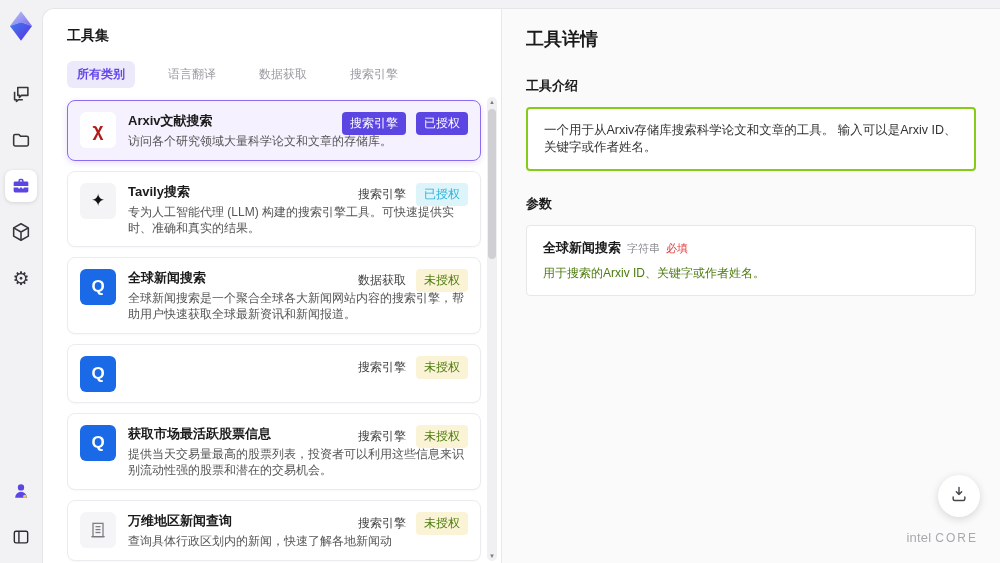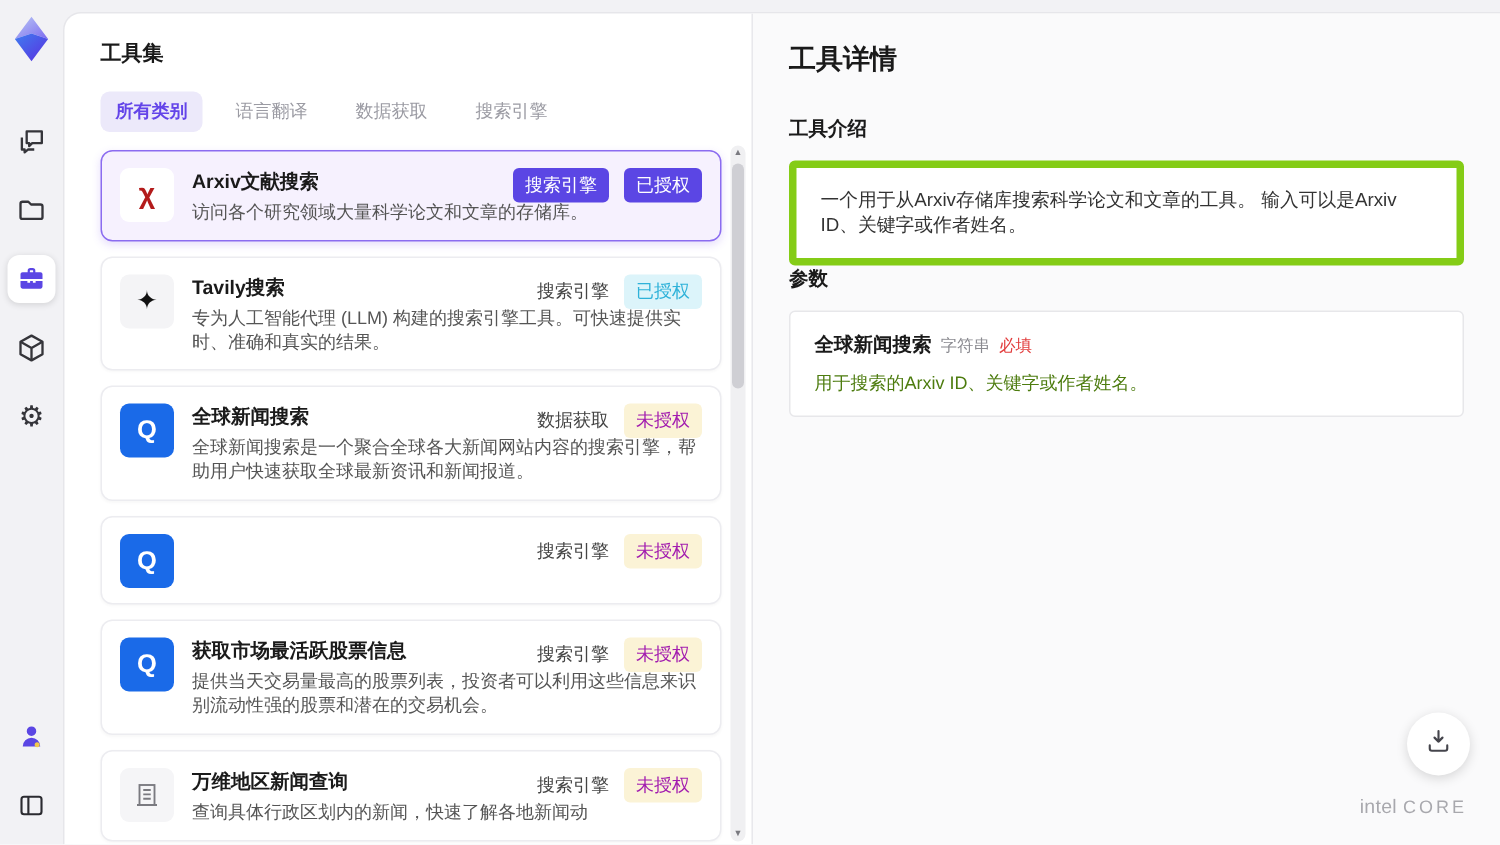--- a/index.html
+++ b/index.html
@@ -24,21 +24,21 @@
   .rail svg { display:block; }
 
   
   .surface {
     position:absolute; left:42px; top:8px; right:0; bottom:0;
     background:#fff; border:1px solid #e6e6ea; border-right:none; border-bottom:none;
     border-radius:12px 0 0 0; display:flex; overflow:hidden;
   }
   .list-pane { width:458px; position:relative; padding:18px 0 0 24px; }
   .page-title { font-size:14px; font-weight:bold; margin-bottom:16px; }
-  .tabs { display:flex; align-items:flex-start; gap:12px; margin-bottom:12px; }
+  .tabs { display:flex; align-items:flex-start; gap:23px; margin-bottom:12px; }
   .tab {
     font-size:12px; color:#9b9ba3; padding:5px 10px; border-radius:6px; cursor:pointer;
     white-space:nowrap;
   }
   .tab.active { background:#ece9fa; color:#6344e9; font-weight:bold; }
 
   .tool-list { width:414px; display:flex; flex-direction:column; gap:10px; }
   .card {
     position:relative; background:#fff; border:1px solid #ececf0; border-radius:8px;
     padding:9px 12px 10px 12px; display:flex; gap:12px; cursor:pointer;
@@ -56,41 +56,41 @@
   .tool-icon.spark { background:#f4f4f6; color:#111; font-size:17px; }
   .tool-icon.qblue { background:#1a6ae8; color:#fff; font-weight:bold; font-size:17px; }
   .tool-body { flex:1; min-width:0; padding-right:2px; }
   .tool-name { font-size:13px; font-weight:bold; margin:2px 0 4px; padding-right:128px; }
   .tool-desc { font-size:12px; line-height:1.32; color:#555; }
   .tool-tags { position:absolute; top:11px; right:12px; display:flex; align-items:center; gap:10px; }
   .cat-text { font-size:12px; color:#444; }
   .badge { font-size:12px; padding:3px 8px; border-radius:4px; white-space:nowrap; }
   .badge.purple { background:#5b46e4; color:#fff; }
   .badge.cyan   { background:#dcf4fa; color:#2fb2d9; }
-  .badge.yellow { background:#fbf3d6; color:#a21caf; }
+  .badge.yellow { background:#fbf3d6; color:#4d7c0f; }
 
   
   .scrollbar {
     position:absolute; right:4px; top:88px; bottom:2px; width:10px;
     background:#f0f0f2; border-radius:5px; display:flex; flex-direction:column; align-items:center;
   }
   .scroll-arrow { font-size:6px; color:#7a7a80; line-height:10px; height:10px; }
   .scroll-thumb { width:8px; height:150px; background:#cfcfd4; border-radius:4px; margin-top:2px; }
   .scroll-track-fill { flex:1; }
 
   
   .detail-pane {
     flex:1; background:#fafafb; border-left:1px solid #e8e8ec; padding:18px 24px;
     position:relative;
   }
   .detail-title { font-size:18px; font-weight:bold; margin-bottom:26px; }
   .section-label { font-size:13px; font-weight:bold; margin-bottom:12px; }
   .intro-box {
-    background:#fff; border:5px solid #84cc16; border-radius:4px;
-    padding:13px 16px; font-size:12.5px; color:#333; 
+    background:#fff; border:2px solid #84cc16; border-radius:4px;
+    padding:13px 16px; font-size:12.5px; color:#333; margin-bottom:24px;
   }
   .param-card {
     background:#fff; border:1px solid #e7e7ea; border-radius:4px; padding:13px 16px;
   }
   .param-head { display:flex; align-items:baseline; gap:6px; margin-bottom:8px; }
   .param-name { font-size:13px; font-weight:bold; }
   .param-type { font-size:11px; color:#8a8a90; }
   .param-required { font-size:11px; color:#e23c3c; }
   .param-desc { font-size:12px; color:#4d7c0f; }
 

